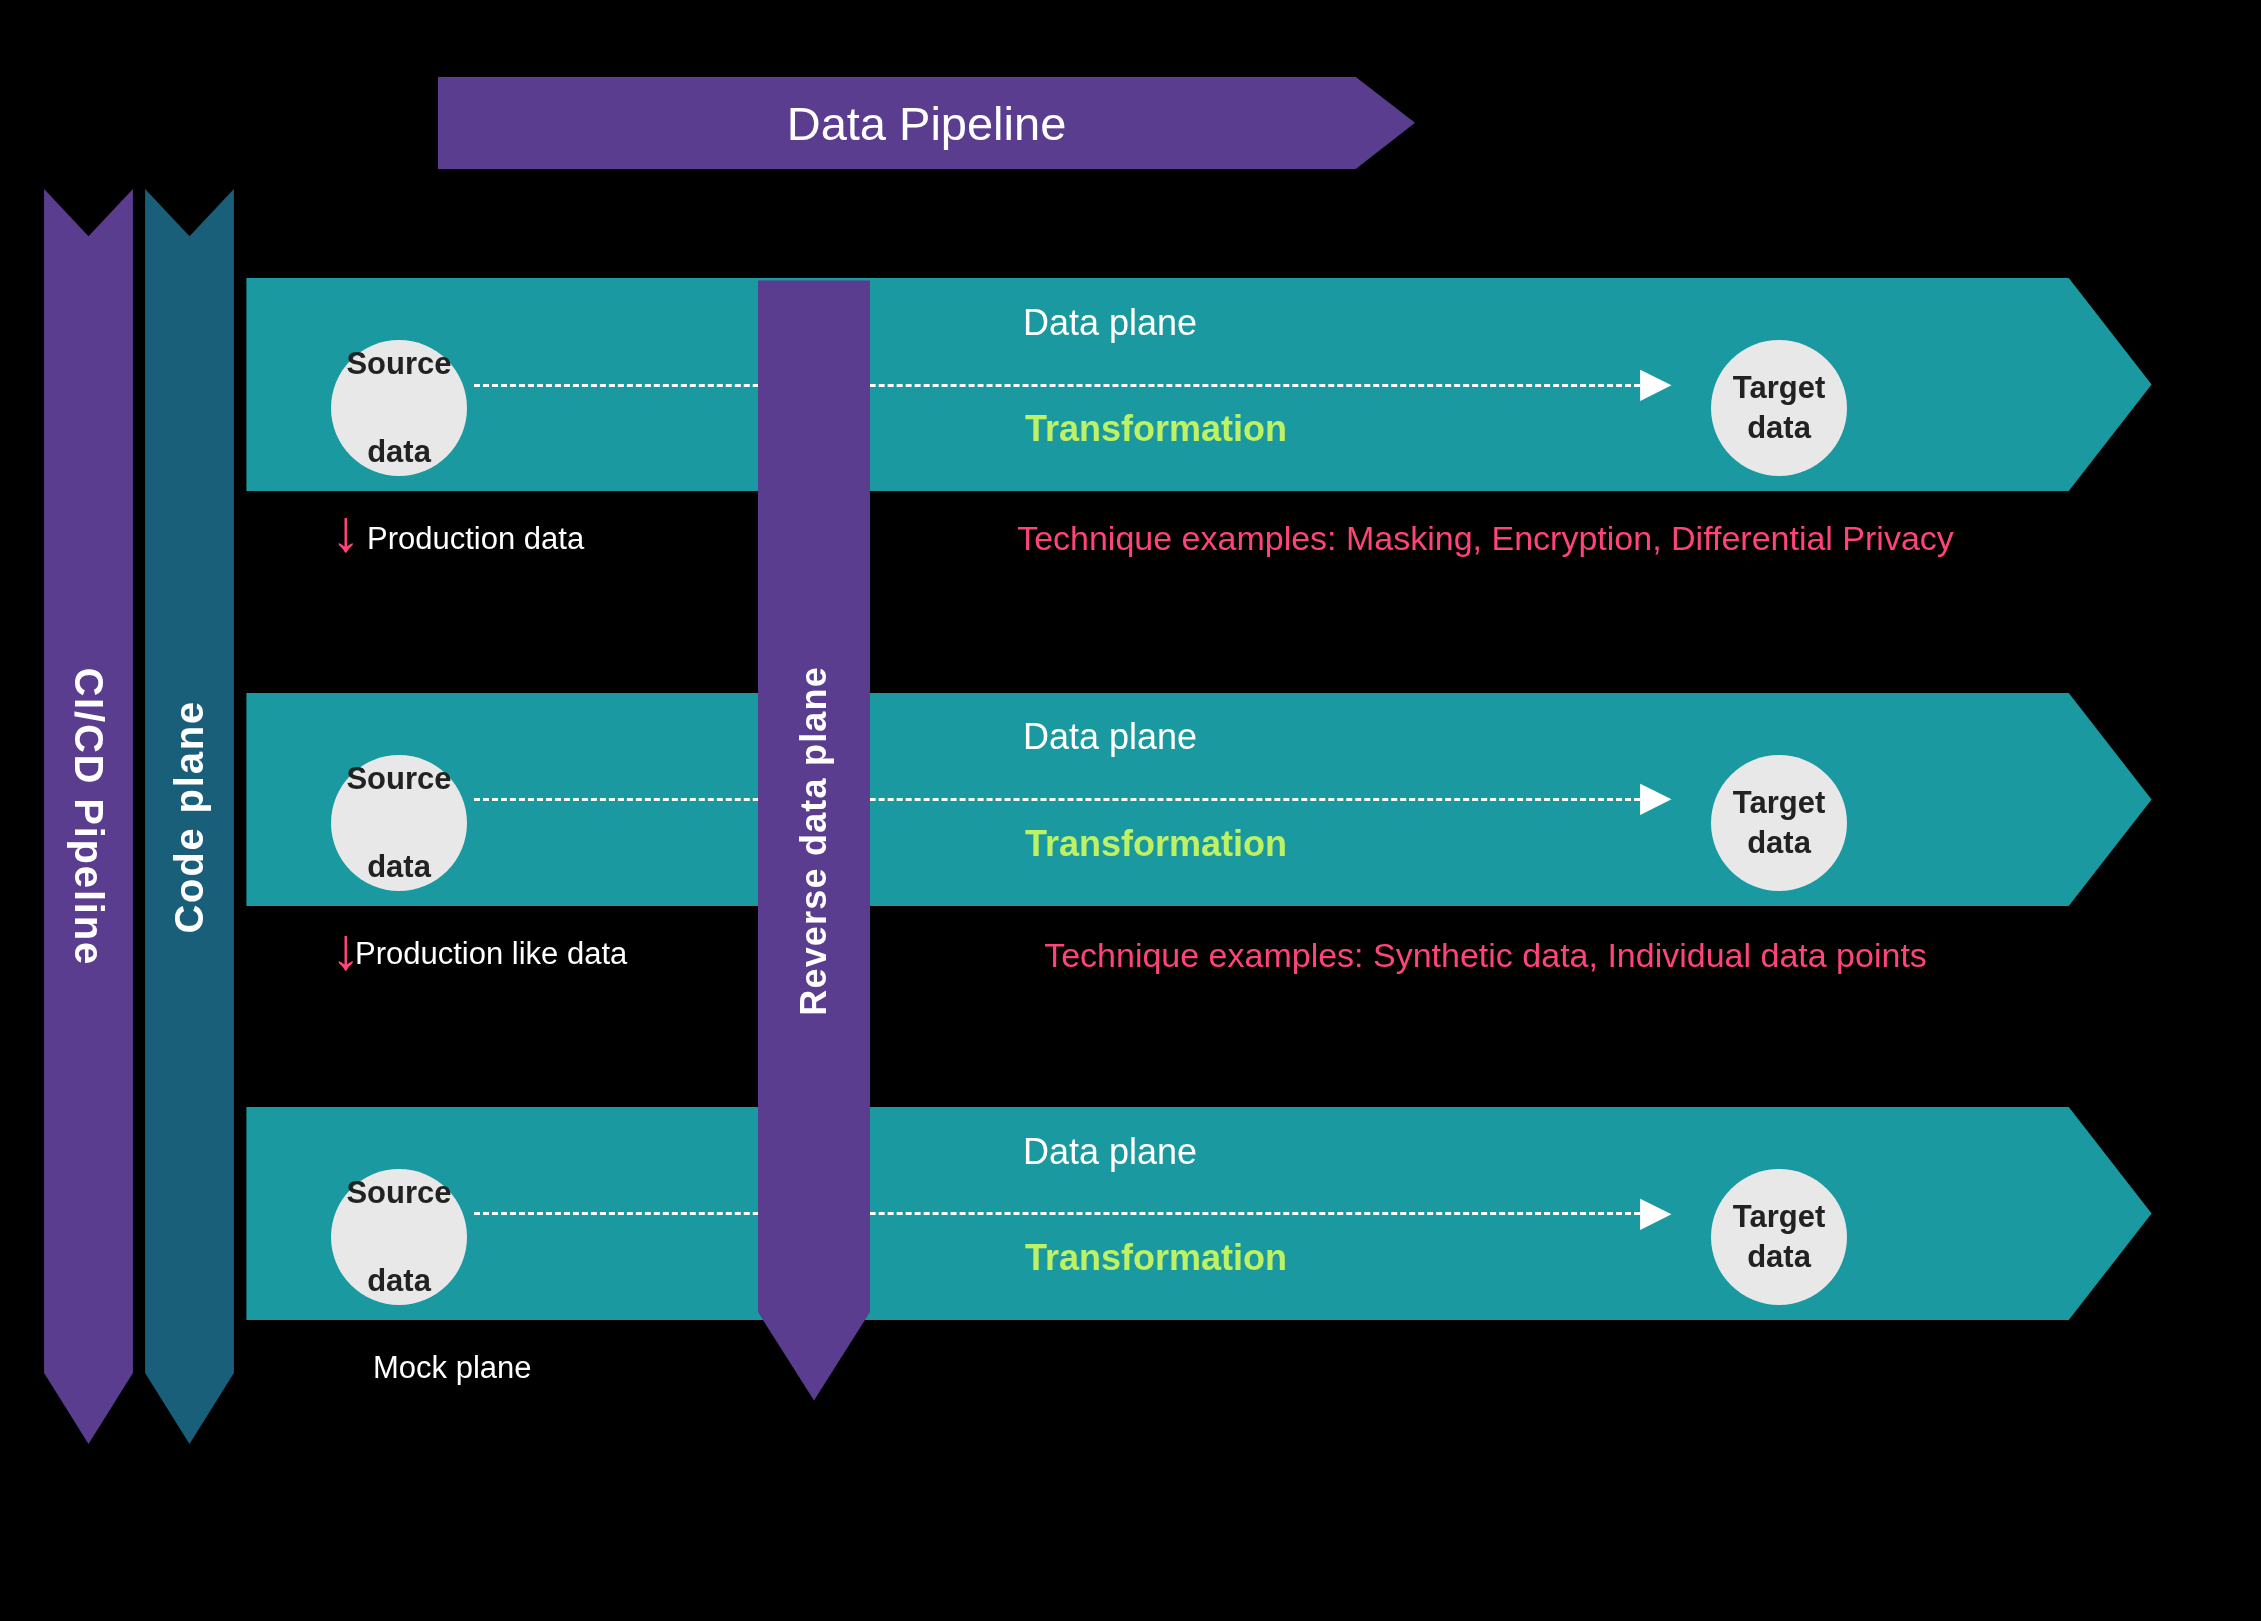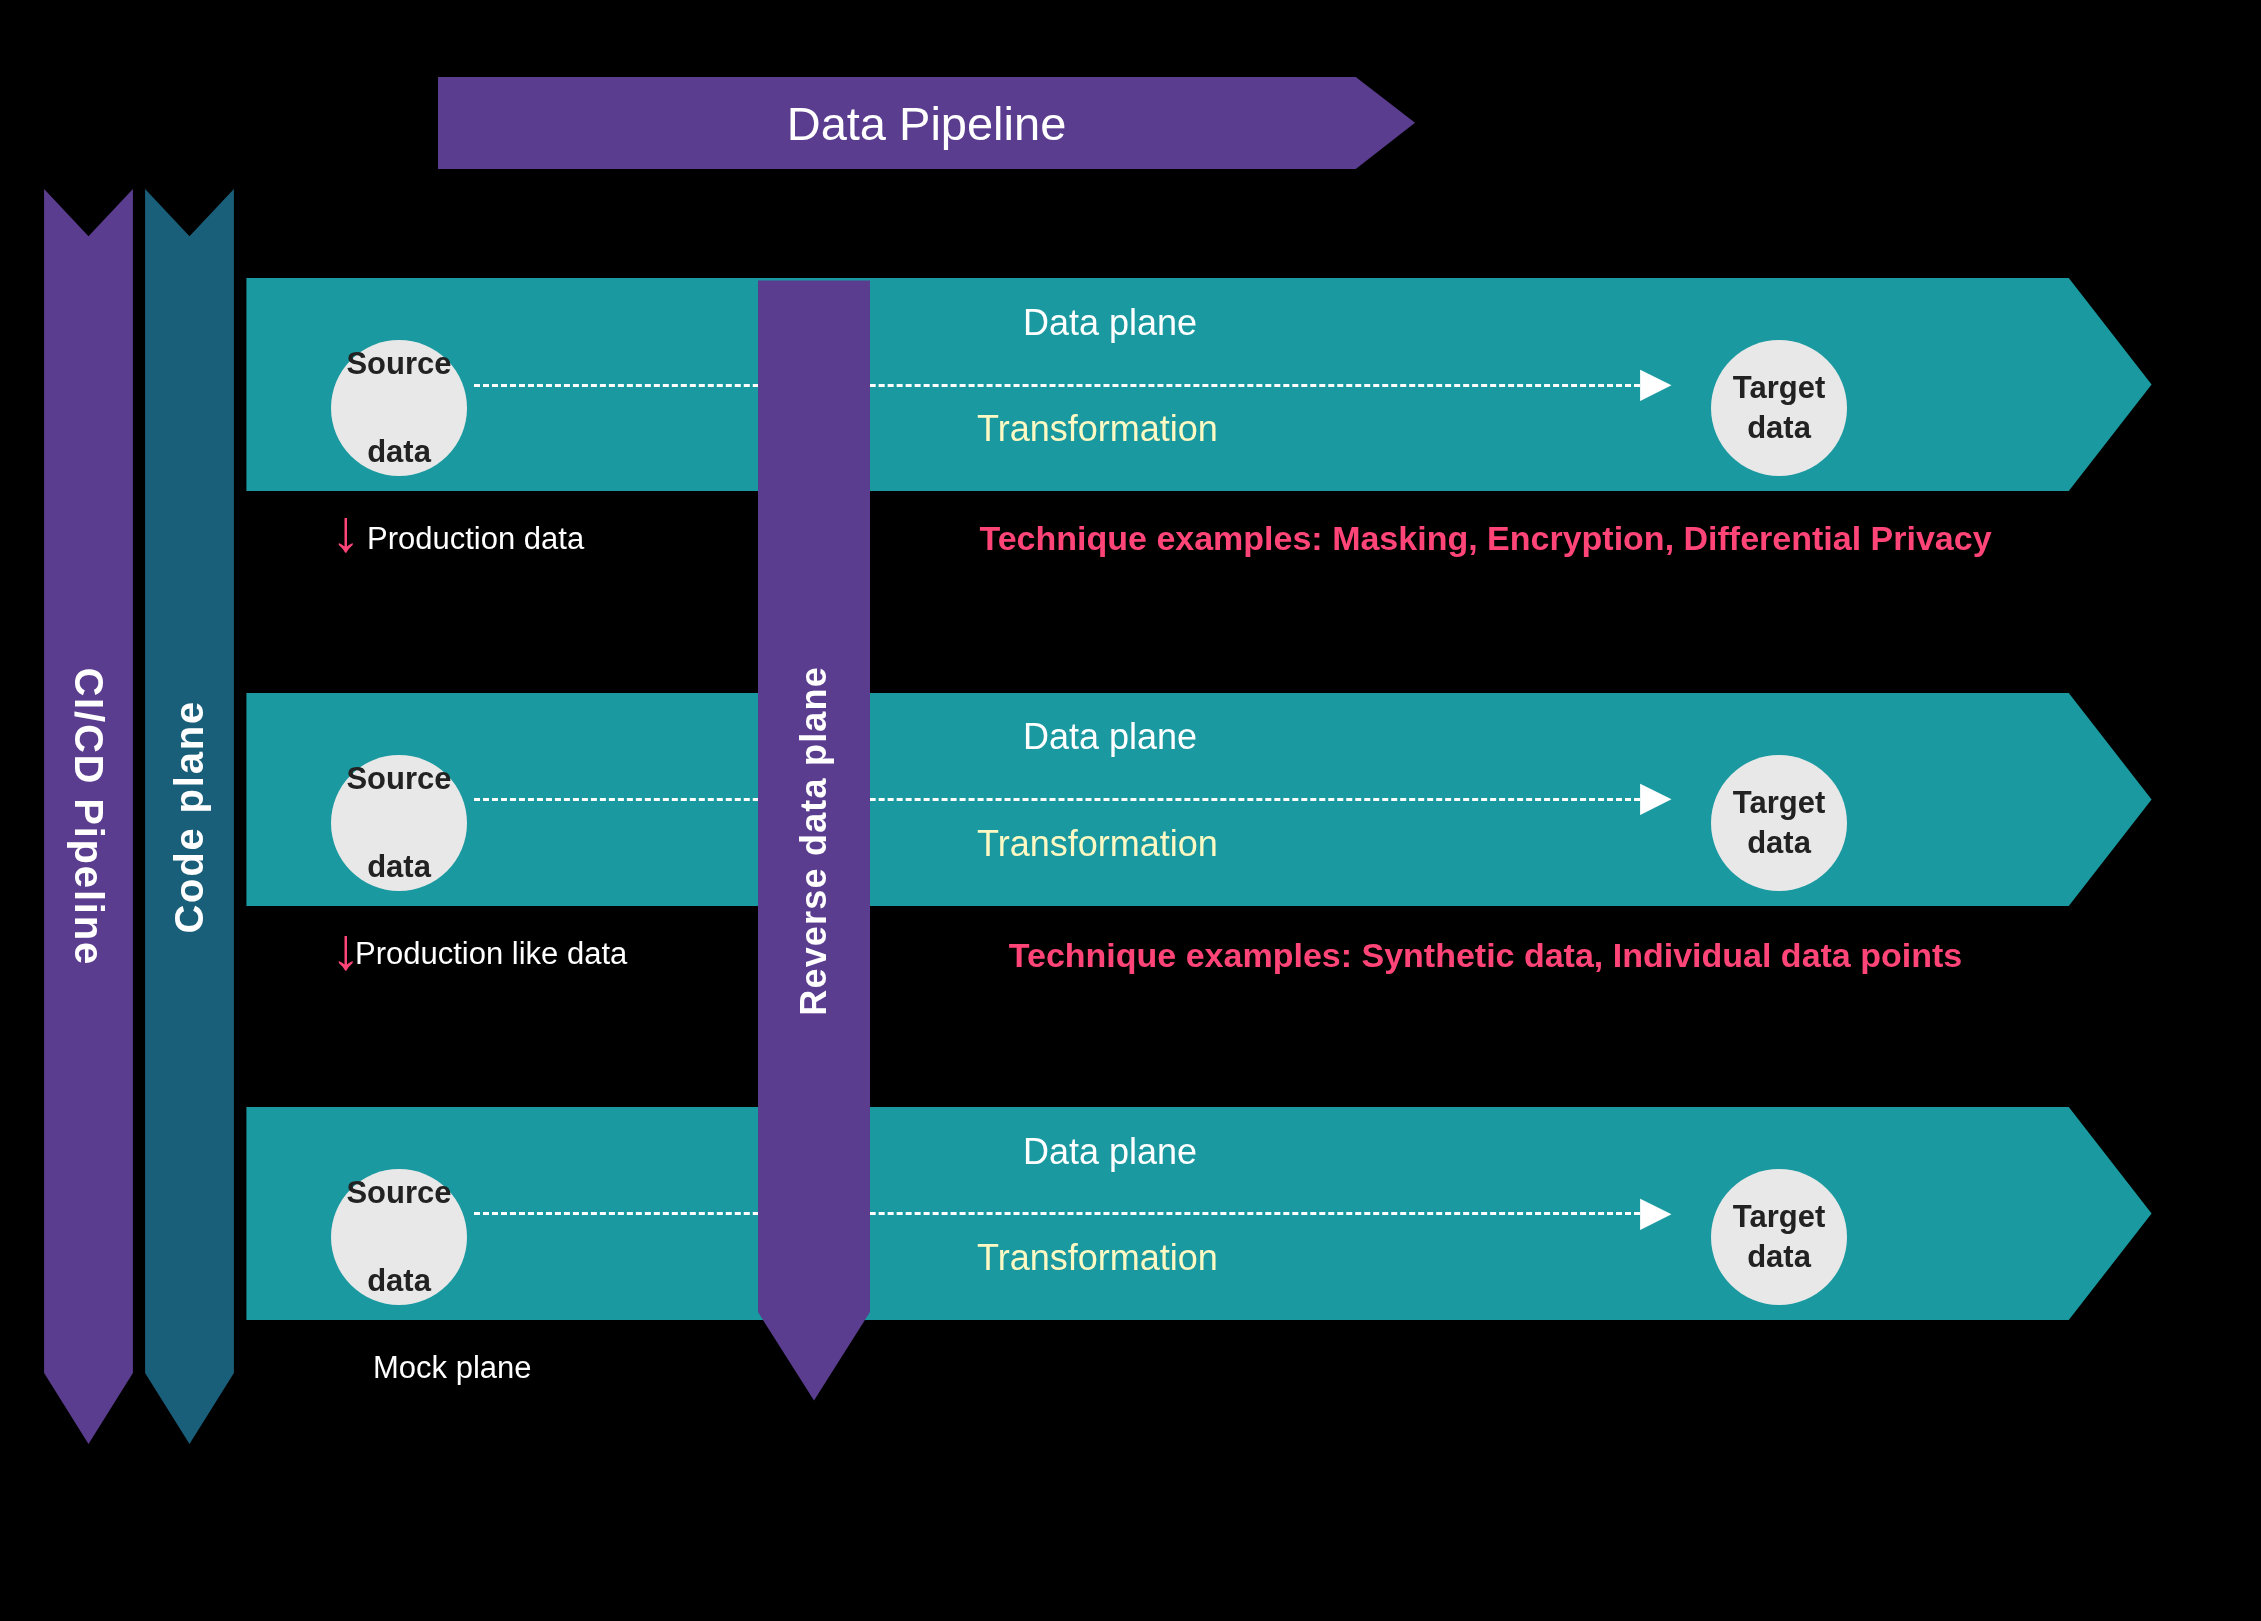--- a/index.html
+++ b/index.html
@@ -84,40 +84,41 @@
       position: absolute;
       color: white;
       font-size: 36px;
       font-weight: normal;
       z-index: 20;
       margin-left: 46px;
     }
 
     .transformation-label {
       position: absolute;
-      color: #fef9c3;
+      color: #bef264;
       font-size: 36px;
-      font-weight: normal;
-      z-index: 20;
+      font-weight: bold;
+      z-index: 20;
+      margin-left: 48px;
     }
 
     .production-label {
       position: absolute;
       color: white;
       font-size: 31px;
       z-index: 20;
       margin-top: 36px;
     }
 
     
     .technique-text {
       position: absolute;
       color: #ff4477;
       font-size: 34px;
-      font-weight: bold;
+      font-weight: normal;
       text-align: center;
       z-index: 20;
       line-height: 1.4;
     }
 
     
     .down-arrow {
       position: absolute;
       color: #ff4477;
       font-size: 59px;

